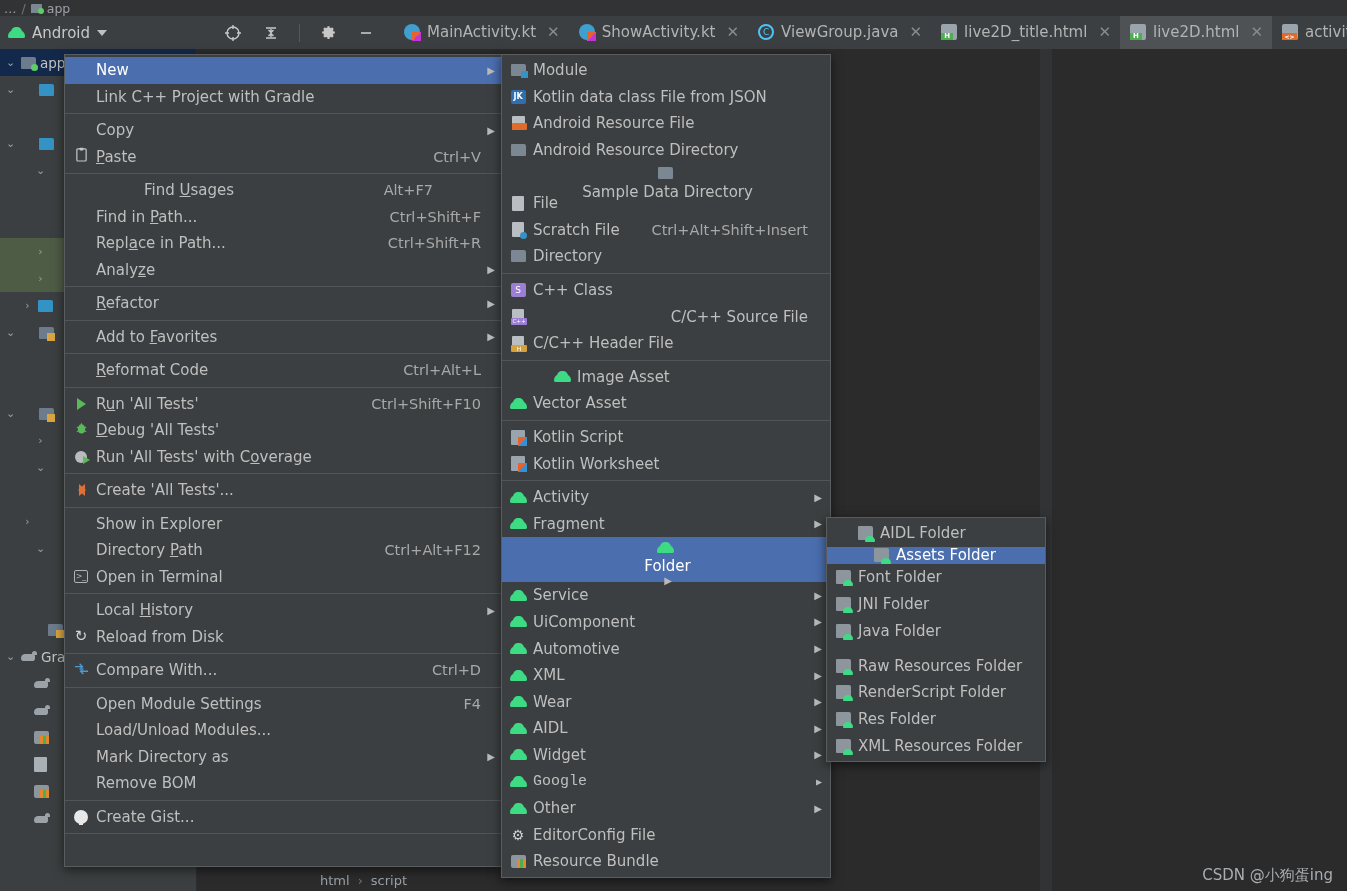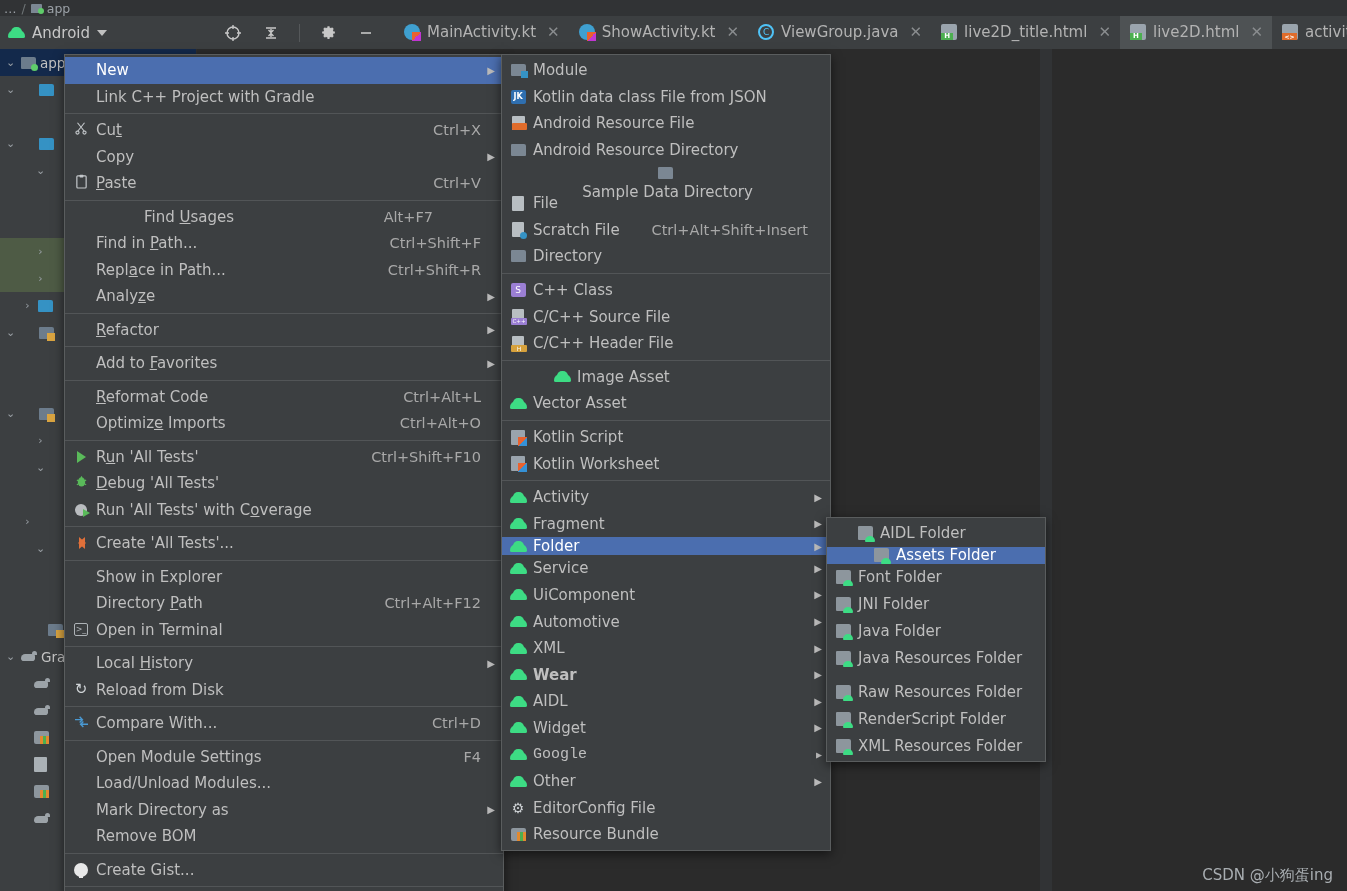--- a/index.html
+++ b/index.html
@@ -355,32 +355,20 @@
         <span class="lbl">New</span>
         <span class="arw">▶</span>
       </div>
       <div class="mi" style="height: 26.5px;">
         <span class="ico"></span>
         <span class="lbl">Link C++ Project with Gradle</span>
         <span class="arw"></span>
       </div>
       <div class="sep"></div>
       <div class="mi" style="height: 26.5px;">
-        <span class="ico">
-          <span><svg width="14" height="14" viewBox="0 0 16 16">
-              <path d="M4 2l8 10M12 2L4 12" stroke="#c3c7ca" stroke-width="1.3" fill="none"></path>
-              <circle cx="4" cy="13.2" r="1.8" fill="none" stroke="#c3c7ca" stroke-width="1.3"></circle>
-              <circle cx="12" cy="13.2" r="1.8" fill="none" stroke="#c3c7ca" stroke-width="1.3"></circle>
-            </svg></span>
-        </span>
-        <span class="lbl">Cu<u>t</u></span>
-        <span class="key">Ctrl+X</span>
-        <span class="arw"></span>
-      </div>
-      <div class="mi" style="height: 26.5px;">
         <span class="ico"></span>
         <span class="lbl">Copy</span>
         <span class="arw">▶</span>
       </div>
       <div class="mi" style="height: 26.5px;">
         <span class="ico">
           <span><svg width="13" height="15" viewBox="0 0 14 16">
               <rect x="2" y="2" width="10" height="13" rx="1" fill="none" stroke="#c3c7ca" stroke-width="1.3"></rect>
               <rect x="5" y="0.6" width="4" height="3" rx="0.6" fill="#c3c7ca"></rect>
             </svg></span>
@@ -425,26 +413,20 @@
         <span class="lbl">Add to <u>F</u>avorites</span>
         <span class="arw">▶</span>
       </div>
       <div class="sep"></div>
       <div class="mi" style="height: 26.5px;">
         <span class="ico"></span>
         <span class="lbl"><u>R</u>eformat Code</span>
         <span class="key">Ctrl+Alt+L</span>
         <span class="arw"></span>
       </div>
-      <div class="mi" style="height: 26.5px;">
-        <span class="ico"></span>
-        <span class="lbl">Optimiz<u>e</u> Imports</span>
-        <span class="key">Ctrl+Alt+O</span>
-        <span class="arw"></span>
-      </div>
       <div class="sep"></div>
       <div class="mi" style="height: 26.5px;">
         <span class="ico">
           <span class="i-play"></span>
         </span>
         <span class="lbl">R<u>u</u>n 'All Tests'</span>
         <span class="key">Ctrl+Shift+F10</span>
         <span class="arw"></span>
       </div>
       <div class="mi" style="height: 26.5px;">
@@ -612,21 +594,21 @@
         <span class="arw"></span>
       </div>
       <div class="sep"></div>
       <div class="mi" style="height: 26.6px;">
         <span class="ico">
           <span class="m-cpp-cls">S</span>
         </span>
         <span class="lbl">C++ Class</span>
         <span class="arw"></span>
       </div>
-      <div class="mi" style="height: 26.6px;">
+      <div class="mi" style="height: 26.6px; text-align: right;">
         <span class="ico">
           <span class="m-file cpp"></span>
         </span>
         <span class="lbl">C/C++ Source File</span>
         <span class="arw"></span>
       </div>
       <div class="mi" style="height: 26.6px;">
         <span class="ico">
           <span class="m-file hdr"></span>
         </span>
@@ -671,21 +653,21 @@
         <span class="lbl">Activity</span>
         <span class="arw">▶</span>
       </div>
       <div class="mi" style="height: 26.6px;">
         <span class="ico">
           <span class="droid"></span>
         </span>
         <span class="lbl">Fragment</span>
         <span class="arw">▶</span>
       </div>
-      <div class="mi sel" style="height: 18px;">
+      <div class="mi sel" style="height: 45px; flex-direction: column;">
         <span class="ico">
           <span class="droid"></span>
         </span>
         <span class="lbl">Folder</span>
         <span class="arw">▶</span>
       </div>
       <div class="mi" style="height: 26.6px;">
         <span class="ico">
           <span class="droid"></span>
         </span>
@@ -706,21 +688,21 @@
         <span class="lbl">Automotive</span>
         <span class="arw">▶</span>
       </div>
       <div class="mi" style="height: 26.6px;">
         <span class="ico">
           <span class="droid"></span>
         </span>
         <span class="lbl">XML</span>
         <span class="arw">▶</span>
       </div>
-      <div class="mi" style="height: 26.6px; font-weight: bold;">
+      <div class="mi" style="height: 26.6px;">
         <span class="ico">
           <span class="droid"></span>
         </span>
         <span class="lbl">Wear</span>
         <span class="arw">▶</span>
       </div>
       <div class="mi" style="height: 26.6px;">
         <span class="ico">
           <span class="droid"></span>
         </span>
@@ -793,43 +775,43 @@
         <span class="lbl">JNI Folder</span>
         <span class="arw"></span>
       </div>
       <div class="mi" style="height: 26.8px;">
         <span class="ico">
           <span class="m-foldroid"></span>
         </span>
         <span class="lbl">Java Folder</span>
         <span class="arw"></span>
       </div>
+      <div class="mi" style="height: 26.8px; margin-top: 8px;">
+        <span class="ico">
+          <span class="m-foldroid"></span>
+        </span>
+        <span class="lbl">Raw Resources Folder</span>
+        <span class="arw"></span>
+      </div>
       <div class="mi" style="height: 26.8px;">
         <span class="ico">
           <span class="m-foldroid"></span>
         </span>
-        <span class="lbl">Java Resources Folder</span>
-        <span class="arw"></span>
-      </div>
-      <div class="mi" style="height: 26.8px; margin-top: 8px;">
+        <span class="lbl">RenderScript Folder</span>
+        <span class="arw"></span>
+      </div>
+      <div class="mi" style="height: 26.8px;">
         <span class="ico">
           <span class="m-foldroid"></span>
         </span>
-        <span class="lbl">Raw Resources Folder</span>
+        <span class="lbl">Res Folder</span>
         <span class="arw"></span>
       </div>
       <div class="mi" style="height: 26.8px;">
         <span class="ico">
           <span class="m-foldroid"></span>
         </span>
-        <span class="lbl">RenderScript Folder</span>
-        <span class="arw"></span>
-      </div>
-      <div class="mi" style="height: 26.8px;">
-        <span class="ico">
-          <span class="m-foldroid"></span>
-        </span>
         <span class="lbl">XML Resources Folder</span>
         <span class="arw"></span>
       </div>
     </div>
 
 </div>
 
 </body></html>

